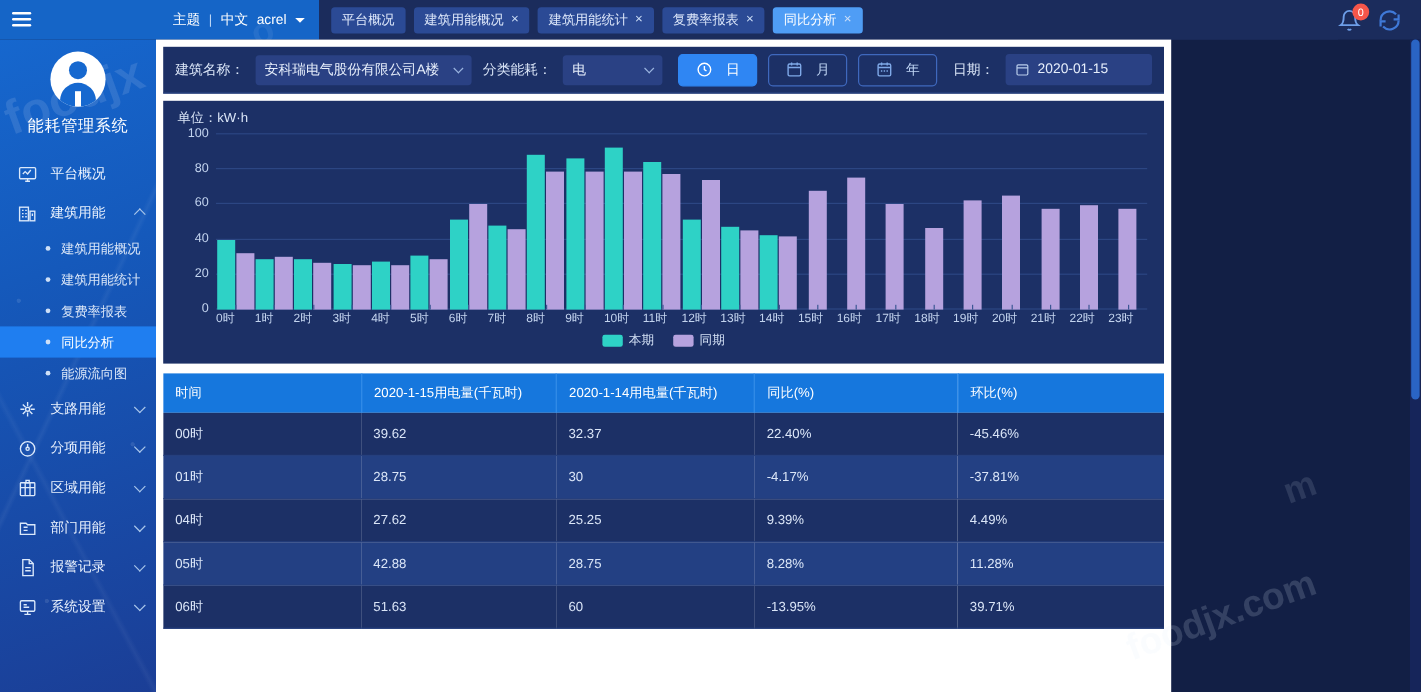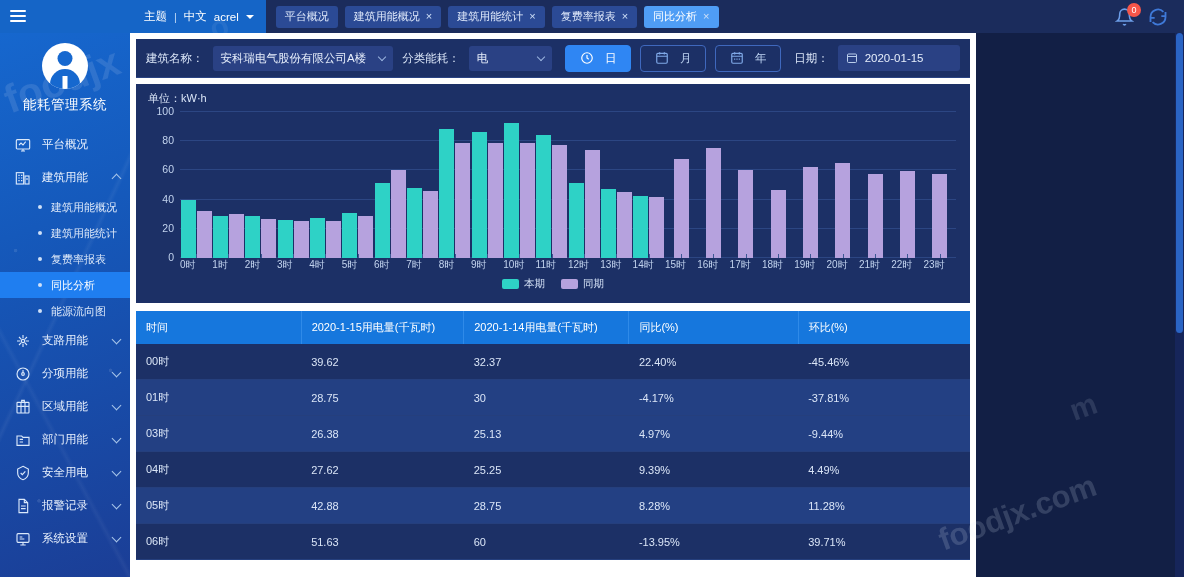--- a/index.html
+++ b/index.html
@@ -381,30 +381,20 @@
         <span class="chev"></span>
       </div>
       <div class="menu-item">
         <span class="mi-icon">
           <svg width="16" height="16" viewBox="0 0 24 24" fill="none" stroke="#dbe9fb" stroke-width="1.7">
             <path d="M3 6h7l2 2h9v12H3z"></path>
             <path d="M7 11h5M7 15h5"></path>
           </svg>
         </span>
         <span class="mi-label">部门用能</span>
-        <span class="chev"></span>
-      </div>
-      <div class="menu-item">
-        <span class="mi-icon">
-          <svg width="16" height="16" viewBox="0 0 24 24" fill="none" stroke="#dbe9fb" stroke-width="1.7">
-            <path d="M12 2l8 4v6c0 5-3.5 8.5-8 10-4.5-1.5-8-5-8-10V6z"></path>
-            <path d="M8.5 12l2.5 2.5 4.5-5"></path>
-          </svg>
-        </span>
-        <span class="mi-label">安全用电</span>
         <span class="chev"></span>
       </div>
       <div class="menu-item">
         <span class="mi-icon">
           <svg width="16" height="16" viewBox="0 0 24 24" fill="none" stroke="#dbe9fb" stroke-width="1.7">
             <path d="M6 2h8l5 5v15H6z"></path>
             <path d="M14 2v5h5"></path>
             <path d="M9 12h7M9 16h7"></path>
           </svg>
         </span>
@@ -648,27 +638,20 @@
             <td>22.40%</td>
             <td>-45.46%</td>
           </tr>
           <tr class="even">
             <td>01时</td>
             <td>28.75</td>
             <td>30</td>
             <td>-4.17%</td>
             <td>-37.81%</td>
           </tr>
-          <tr class="even">
-            <td>03时</td>
-            <td>26.38</td>
-            <td>25.13</td>
-            <td>4.97%</td>
-            <td>-9.44%</td>
-          </tr>
           <tr class="odd">
             <td>04时</td>
             <td>27.62</td>
             <td>25.25</td>
             <td>9.39%</td>
             <td>4.49%</td>
           </tr>
           <tr class="even">
             <td>05时</td>
             <td>42.88</td>

